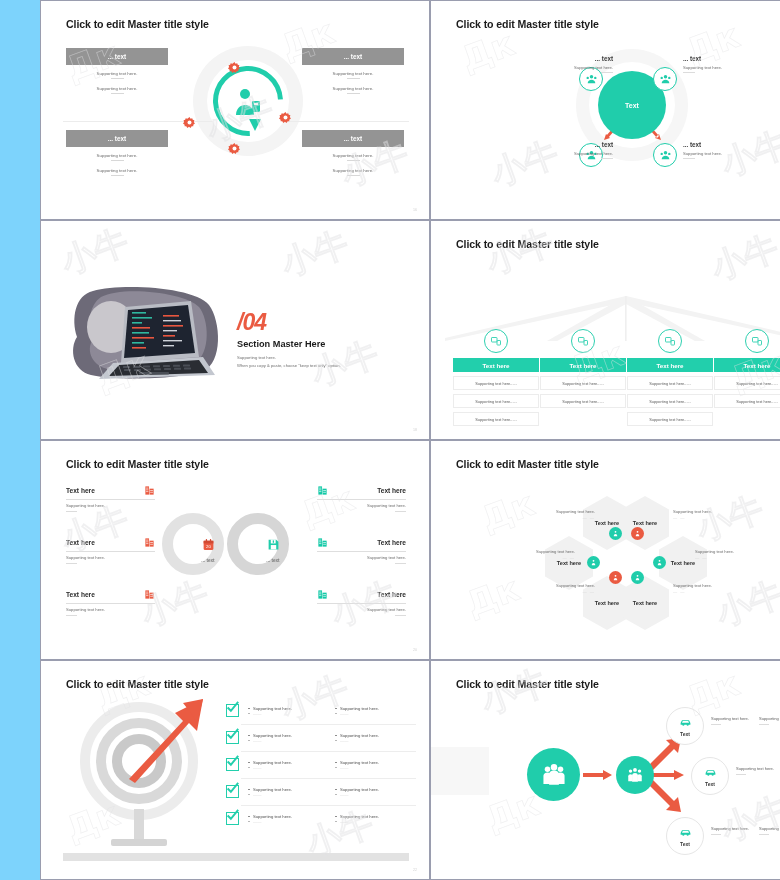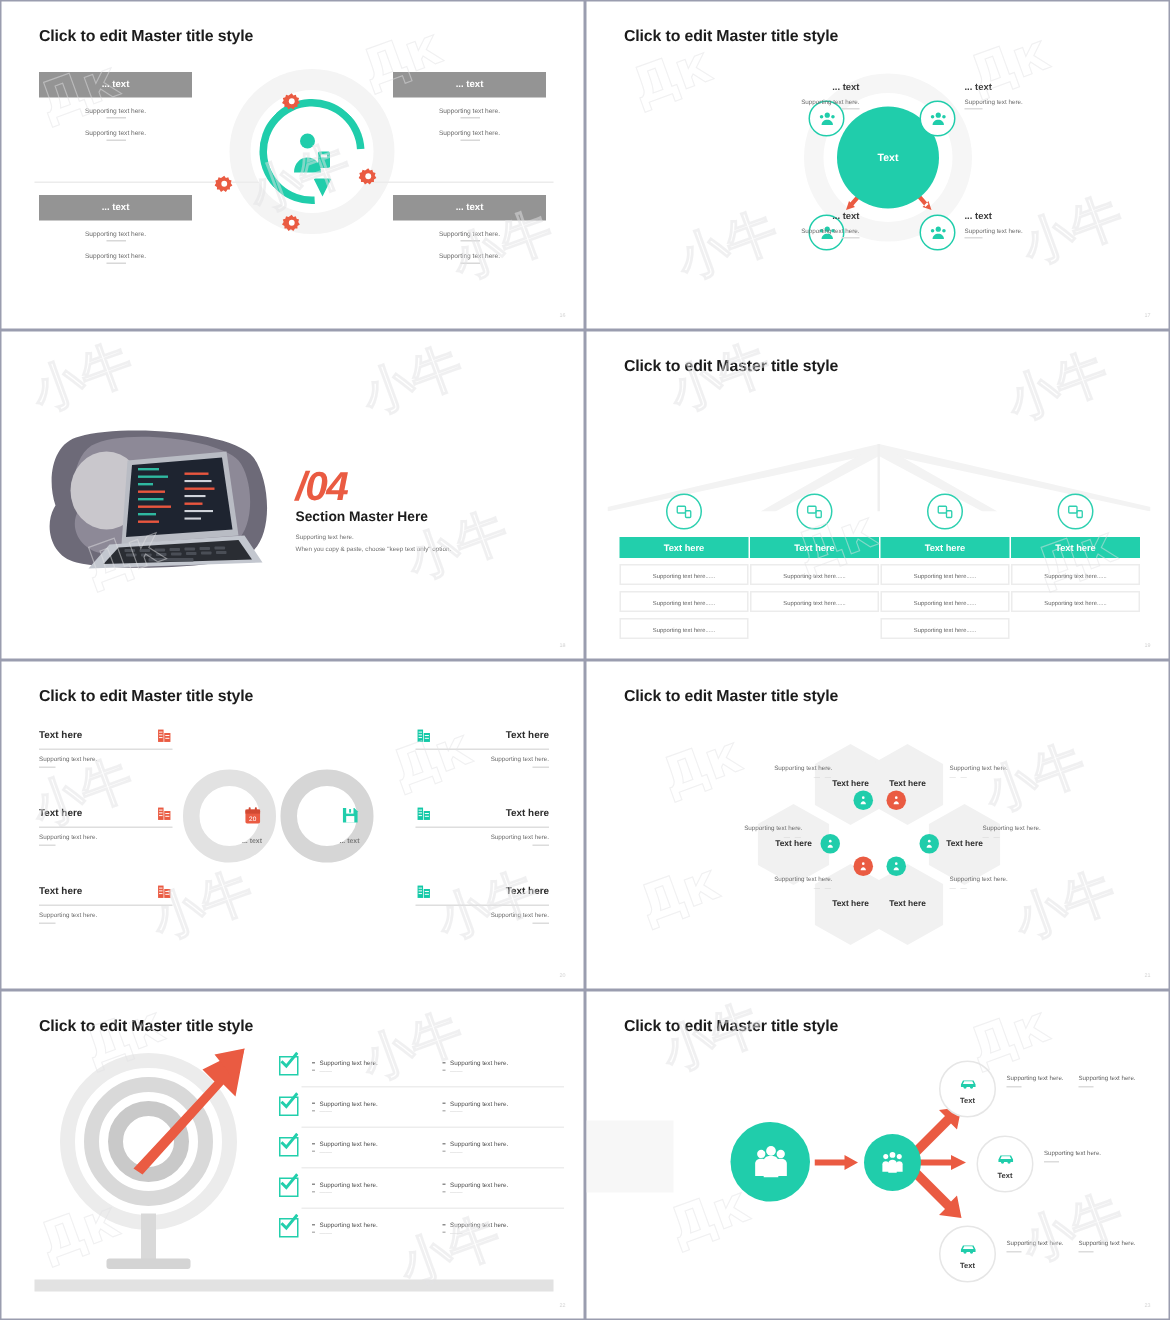--- a/index.html
+++ b/index.html
@@ -1,20 +1,20 @@
 <!DOCTYPE html>
 <html><head>
 <meta charset="utf-8">
 <style>
   * { box-sizing: border-box; margin:0; padding:0; }
   html,body { width:780px; height:880px; background:#ffffff;
     font-family:"Liberation Sans", sans-serif; }
   .grid { width:780px; height:880px; display:grid;
     grid-template-columns:repeat(2,390px); grid-template-rows:repeat(4,220px);
-    background:#d946ef; gap:0; }
+    background:#7dd3fc; gap:0;padding-left:40px; }
   .slide { position:relative; background:#fff; overflow:hidden;
     border:1.5px solid #9a9daf; }
   .wm { position:absolute; inset:0; pointer-events:none; z-index:40;
     opacity:.5; }
   .wm span { position:absolute; color:transparent;
     -webkit-text-stroke:.7px #e2e2e4; font-size:34px; font-weight:700;
     transform:rotate(-20deg); font-family:"DejaVu Sans", sans-serif; }
   .title { position:absolute; left:25px; top:17px; font-size:10.6px;
     font-weight:700; color:#1c1c1c; letter-spacing:-.1px; z-index:5; }
   .pgn { position:absolute; right:12px; bottom:7px; font-size:3.6px;
@@ -55,21 +55,21 @@
     align-items:center; justify-content:center; z-index:5; }
   .s2lbl { position:absolute; width:86px; z-index:5; }
   .s2lbl .h { font-size:6.3px; font-weight:700; color:#3a3a3a; margin-bottom:3px; }
   .s2lbl .p { font-size:4.2px; color:#6b6b6b; }
   .s2lbl .d { width:12px; height:1px; background:#dcdcdc; margin-top:2px; }
   .ar { position:absolute; z-index:3; }
 
   
   .s3img { position:absolute; left:22px; top:58px; width:165px; height:110px;
     z-index:3; }
-  .s3num { position:absolute; left:196px; top:88px; font-size:27px;
+  .s3num { position:absolute; left:196px; top:88px; font-size:23px;
     font-weight:700; color:#ea5b42; font-style:italic;
     font-family:"Liberation Sans", sans-serif; letter-spacing:-1px; z-index:5; }
   .s3h { position:absolute; left:196px; top:118px; font-size:9.2px;
     font-weight:700; color:#1c1c1c; z-index:5; }
   .s3p { position:absolute; left:196px; top:133px; font-size:4.2px;
     color:#6f6f6f; line-height:1.9; z-index:5; }
   .s4fan { position:absolute; left:14px; top:75px; width:362px; height:45px;
     z-index:1; }
   .s4col { position:absolute; width:86px; z-index:5; }
   .s4ic { width:24px; height:24px; border-radius:50%; border:1.3px solid #2ed0b0;

